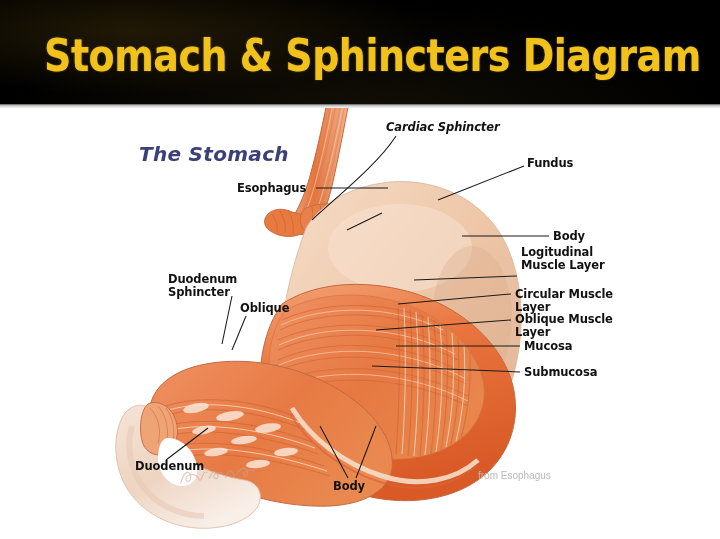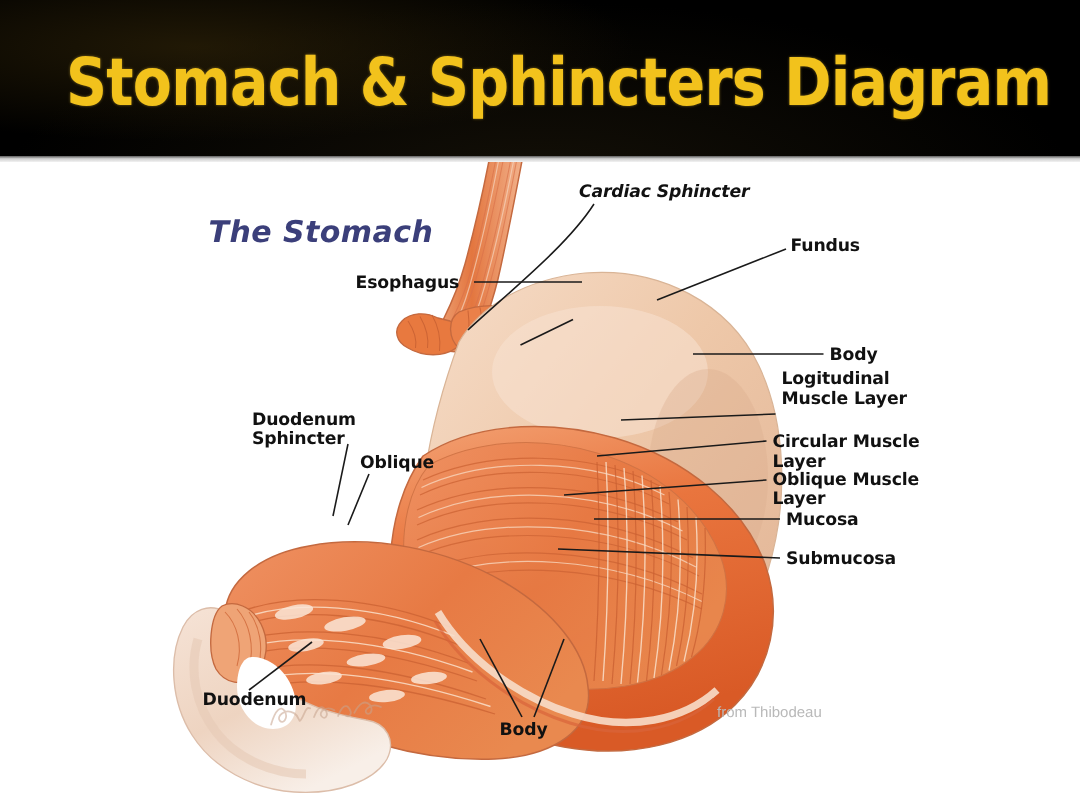--- a/index.html
+++ b/index.html
@@ -367,15 +367,15 @@
     <div class="lbl l" style="left:515px;top:205px;">Oblique Muscle
 Layer</div>
     <div class="lbl l" style="left:524px;top:232px;">Mucosa</div>
     <div class="lbl l" style="left:524px;top:258px;">Submucosa</div>
     <div class="lbl l" style="left:168px;top:165px;">Duodenum
 Sphincter</div>
     <div class="lbl l" style="left:240px;top:194px;">Oblique</div>
     <div class="lbl l" style="left:103px;top:352px;margin-left:32px;">Duodenum</div>
     <div class="lbl l" style="left:333px;top:372px;">Body</div>
 
-    <div class="credit">from Thibodeau</div>
+    <div class="credit">from Esophagus</div>
   </div>
 </div>
 
 </body></html>

